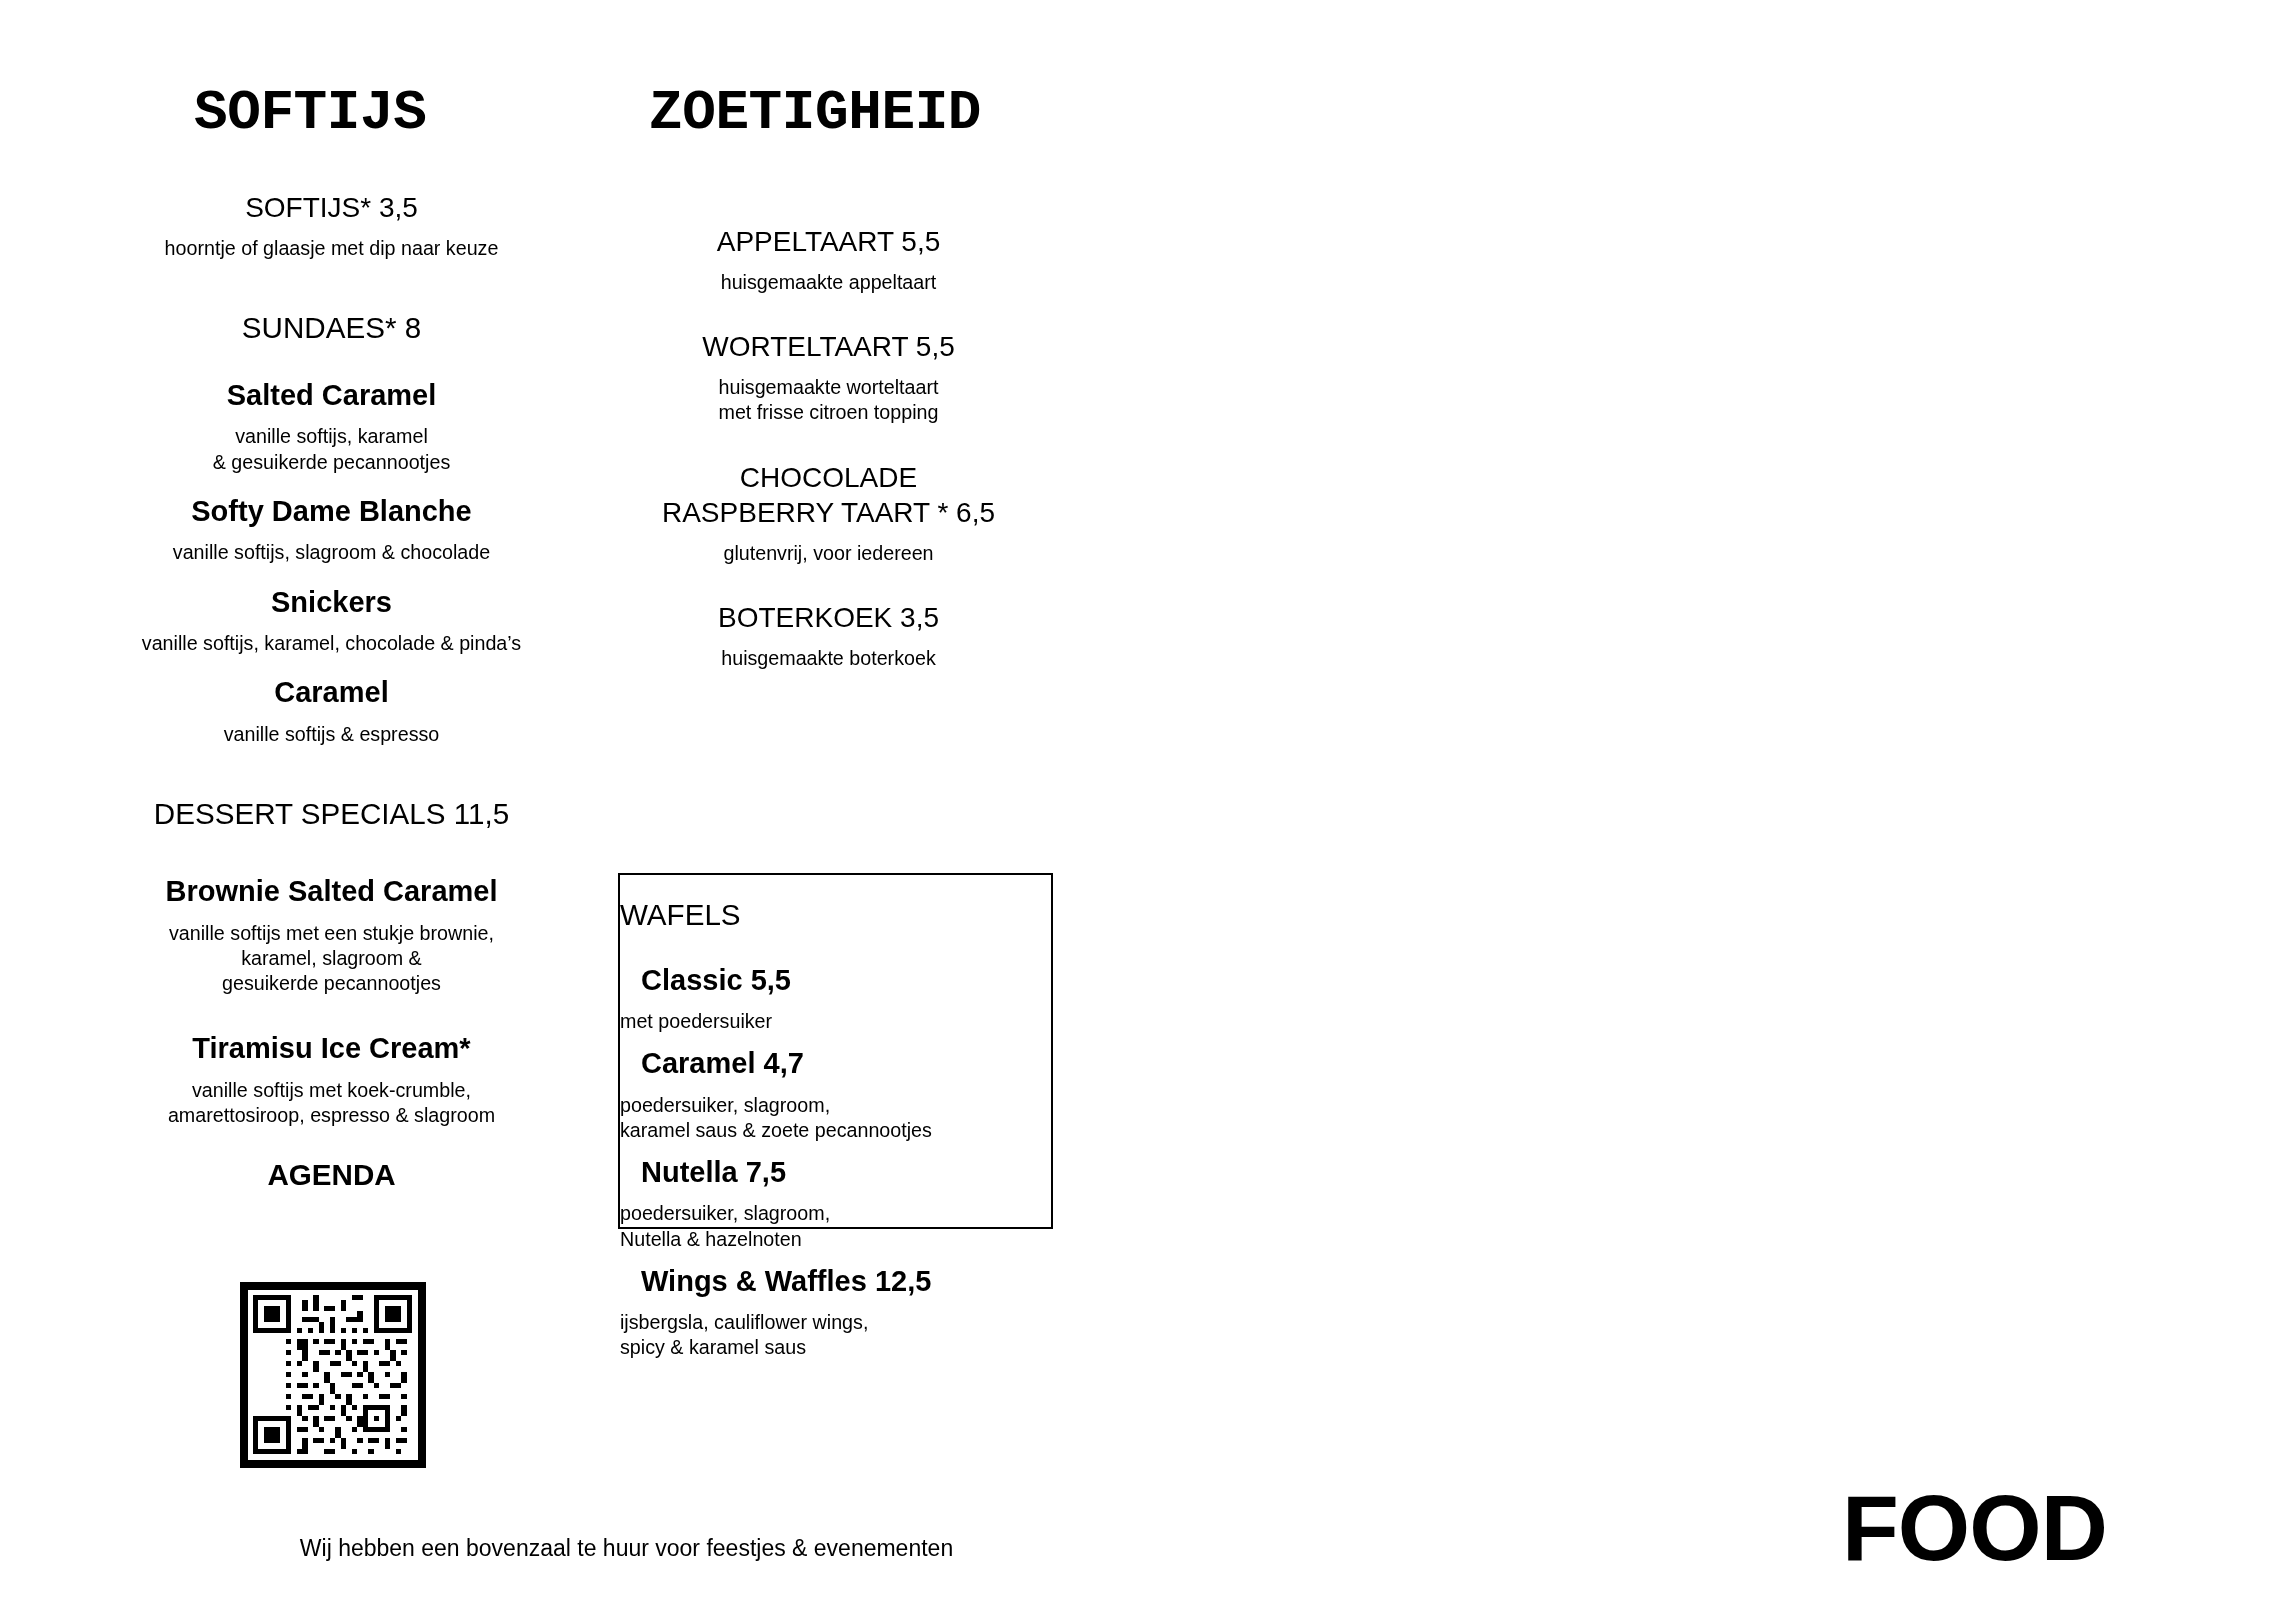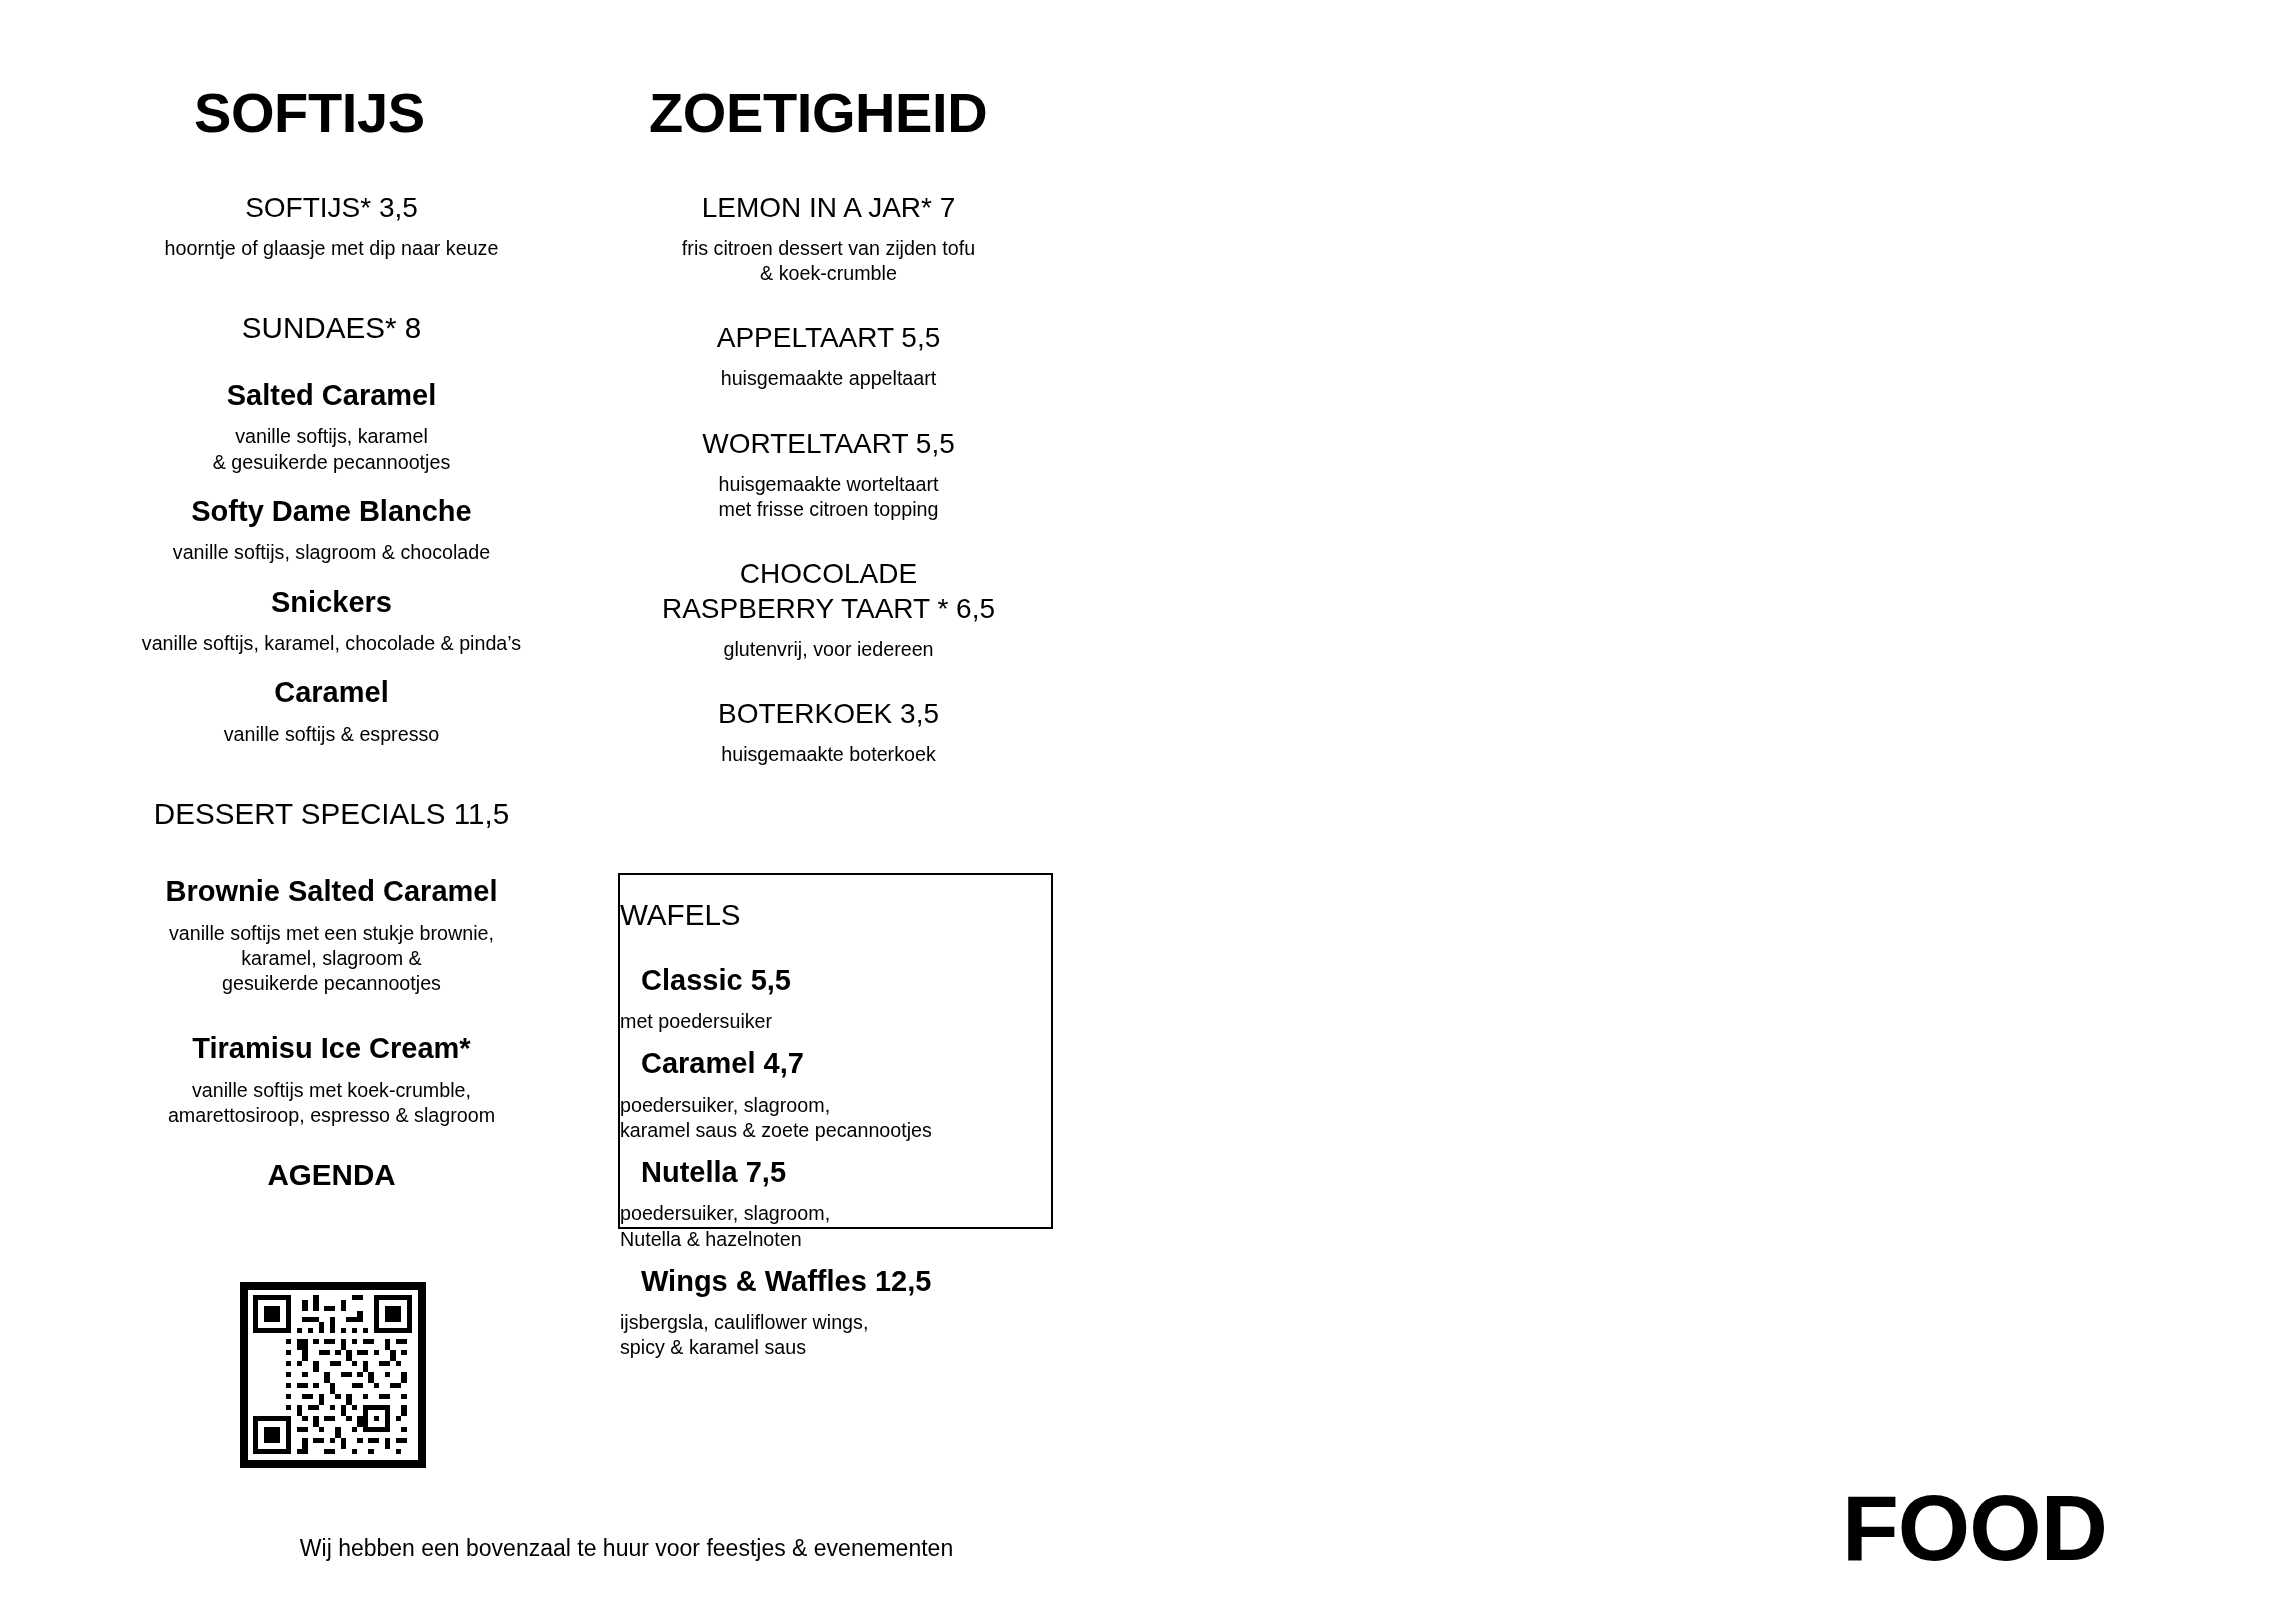--- a/index.html
+++ b/index.html
@@ -34,20 +34,21 @@
     left: 591px;
     top: 85px;
     width: 475px;
   }
 
   .col-title {
     font-weight: bold;
     letter-spacing: -0.4px;
     margin: 0 0 49px 0;
     line-height: 1;
+    font-family: Liberation Mono, monospace;
   }
   #col-softijs .col-title {
     font-size: 56px;
     text-align: left;
     padding-left: 100px;
   }
   #col-zoetigheid .col-title {
     font-size: 56px;
     text-align: left;
     padding-left: 58px;
@@ -196,24 +197,20 @@
     <div class="gap-md"></div>
     <div class="item">
       <p class="item-name bold">Tiramisu Ice Cream*</p>
       <p class="item-desc">vanille softijs met koek-crumble,<br>amarettosiroop, espresso &amp; slagroom</p>
     </div>
   </div>
 
   <div class="col" id="col-zoetigheid">
     <h1 class="col-title">ZOETIGHEID</h1>
 
-    <div class="item">
-      <p class="item-name">LEMON IN A JAR* 7</p>
-      <p class="item-desc">fris citroen dessert van zijden tofu<br>&amp; koek-crumble</p>
-    </div>
     <div class="gap-md"></div>
     <div class="item">
       <p class="item-name">APPELTAART 5,5</p>
       <p class="item-desc">huisgemaakte appeltaart</p>
     </div>
     <div class="gap-md"></div>
     <div class="item">
       <p class="item-name">WORTELTAART 5,5</p>
       <p class="item-desc">huisgemaakte worteltaart<br>met frisse citroen topping</p>
     </div>

